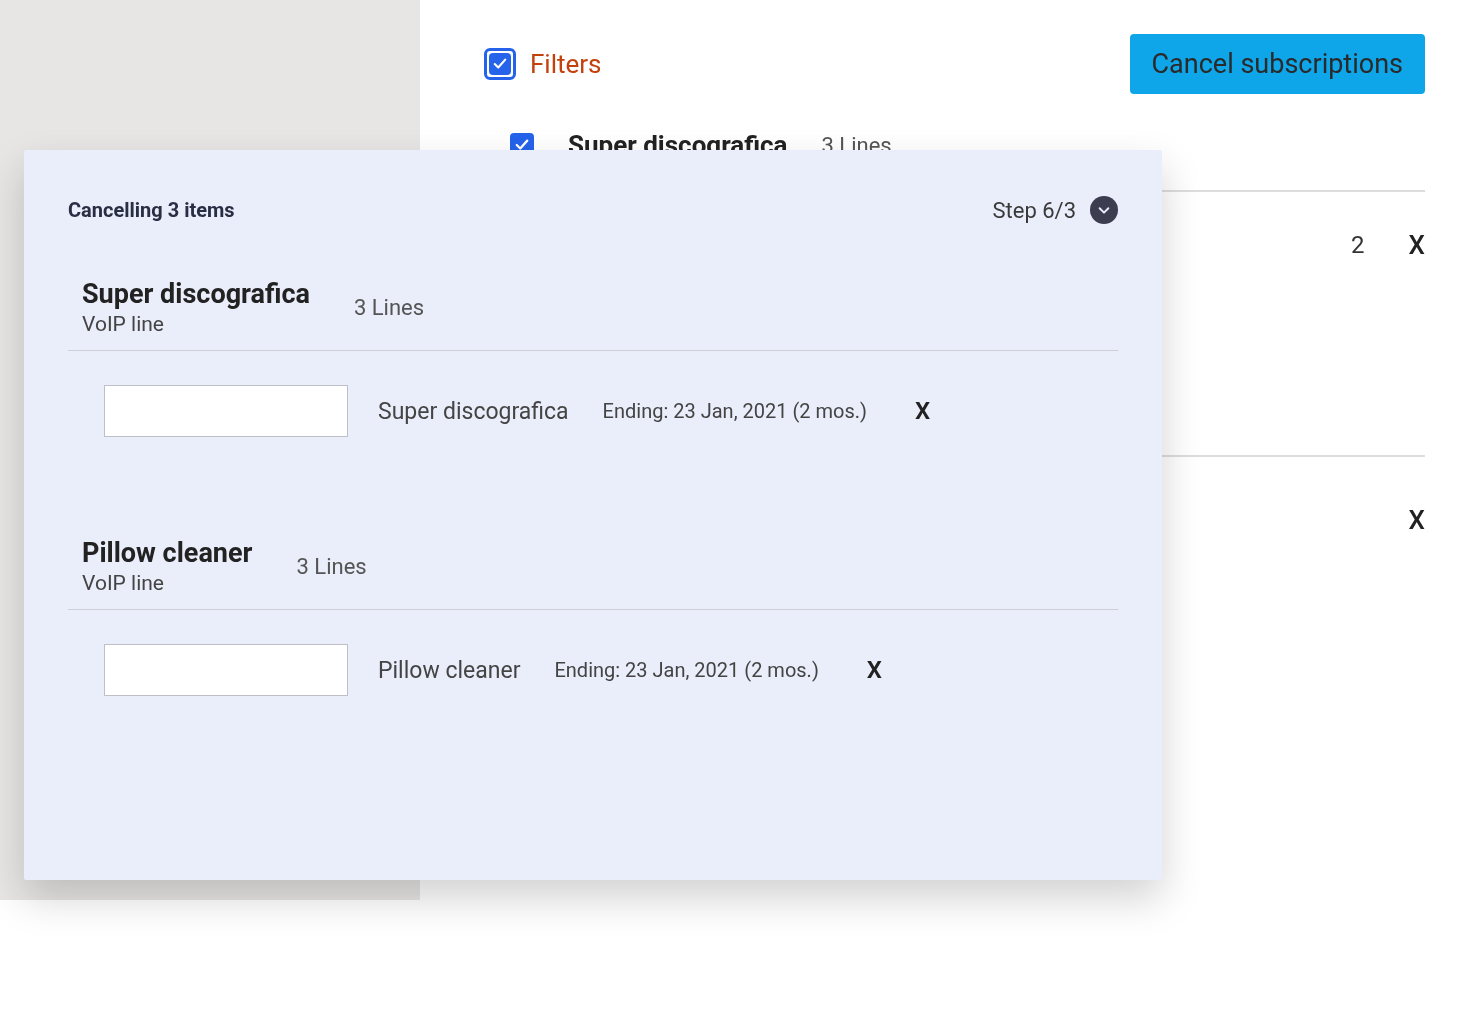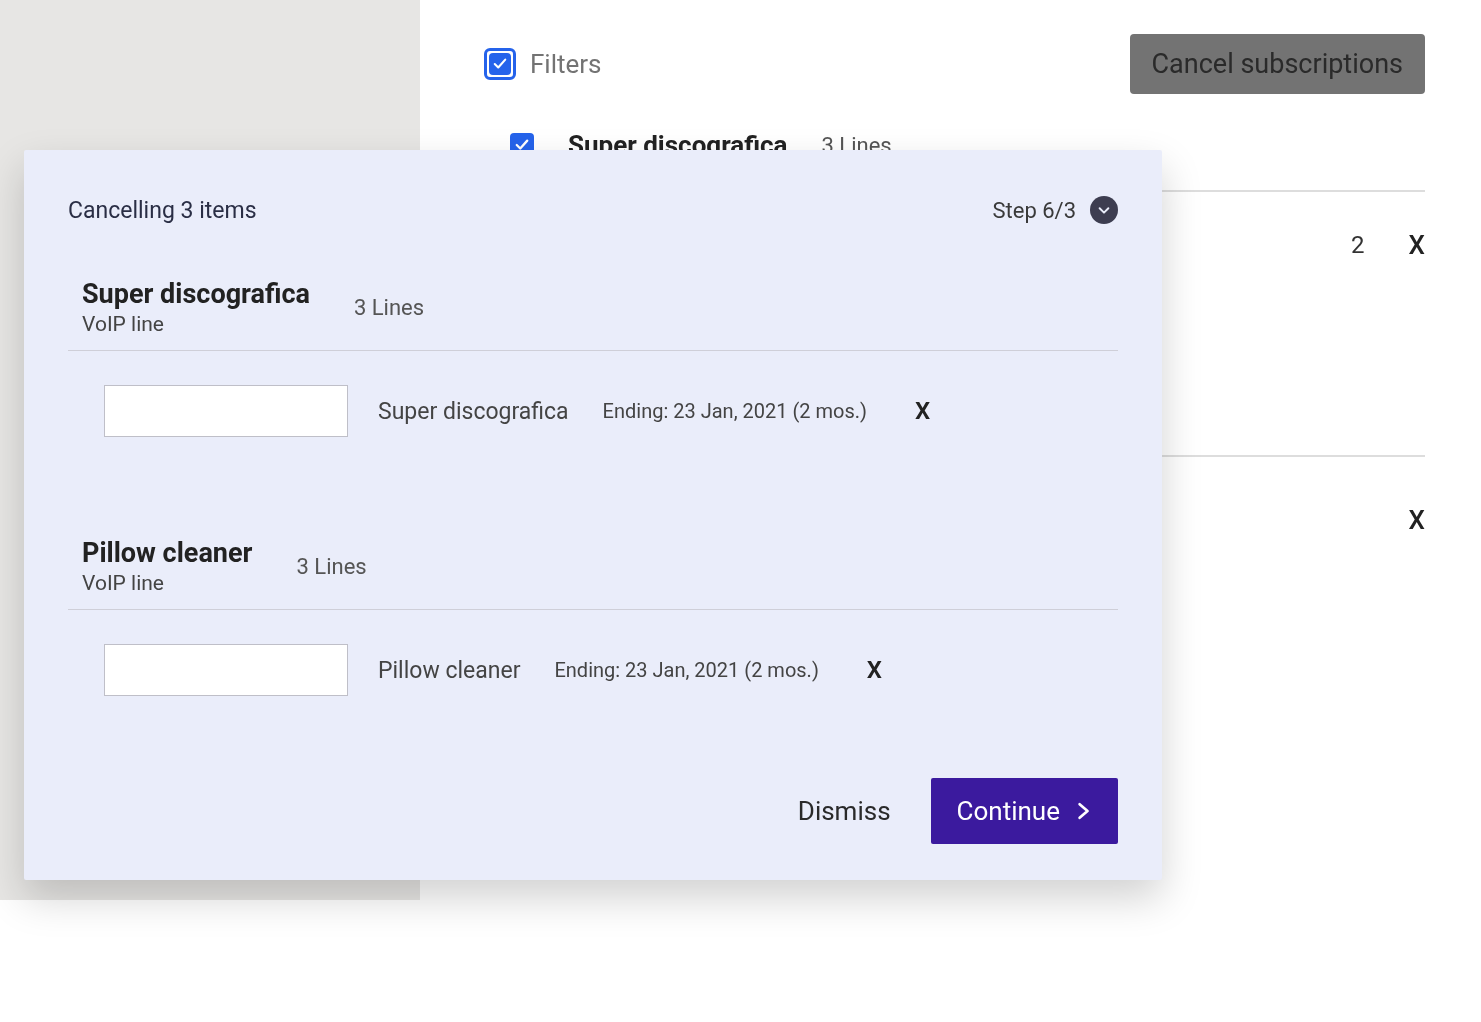--- a/index.html
+++ b/index.html
@@ -38,23 +38,23 @@
     border-radius: 6px;
     display: flex; align-items: center; justify-content: center;
   }
   .filters-checkbox-inner {
     width: 22px; height: 22px;
     background: #2563eb;
     border-radius: 4px;
     display: flex; align-items: center; justify-content: center;
   }
   .filters-checkbox-inner svg { width: 14px; height: 14px; }
-  .filters-label { font-size: 26px; color: #737373; }
+  .filters-label { font-size: 26px; color: #c2410c; }
   .cancel-subs-btn {
-    background: #737373;
+    background: #0ea5e9;
     color: #2a2a2a;
     font-size: 27px;
     padding: 14px 22px;
     border-radius: 4px;
     cursor: pointer;
   }
   .bg-item {
     padding-left: 90px;
     margin-top: 36px;
     display: flex; align-items: center; gap: 34px;
@@ -100,21 +100,21 @@
     width: 1138px; height: 730px;
     background: #eaedfa;
     box-shadow: 0 18px 40px rgba(0,0,0,0.18);
     border-radius: 2px;
     padding: 46px 44px 40px 44px;
   }
   .modal-header {
     display: flex; align-items: center; justify-content: space-between;
   }
   .modal-title {
-    font-size: 23px; font-weight: 400; color: #2a2e45;
+    font-size: 20px; font-weight: 700; color: #2a2e45;
   }
   .step-wrap { display: flex; align-items: center; gap: 14px; }
   .step-label { font-size: 22px; color: #3a3a3a; }
   .step-chevron {
     width: 28px; height: 28px; border-radius: 50%;
     background: #3d3d50;
     display: flex; align-items: center; justify-content: center;
     cursor: pointer;
   }
   .step-chevron svg { width: 14px; height: 14px; }
@@ -246,24 +246,13 @@
       <div class="section-lines">3 Lines</div>
     </div>
     <div class="line-row">
       <input class="line-input" style="">
       <span class="line-name">Pillow cleaner</span>
       <span class="line-ending">Ending: 23 Jan, 2021 (2 mos.)</span>
       <span class="line-x">X</span>
     </div>
   </div>
 
-  <div class="modal-footer">
-    <div class="dismiss-btn">Dismiss</div>
-    <div class="continue-btn">
-      <span>Continue</span>
-      <span>
-        <svg viewBox="0 0 16 16">
-            <path d="M5 2 L12 8 L5 14" stroke="#fff" stroke-width="2.4" fill="none" stroke-linecap="round" stroke-linejoin="round"></path>
-          </svg>
-      </span>
-    </div>
-  </div>
 </div>
 
 </body></html>

